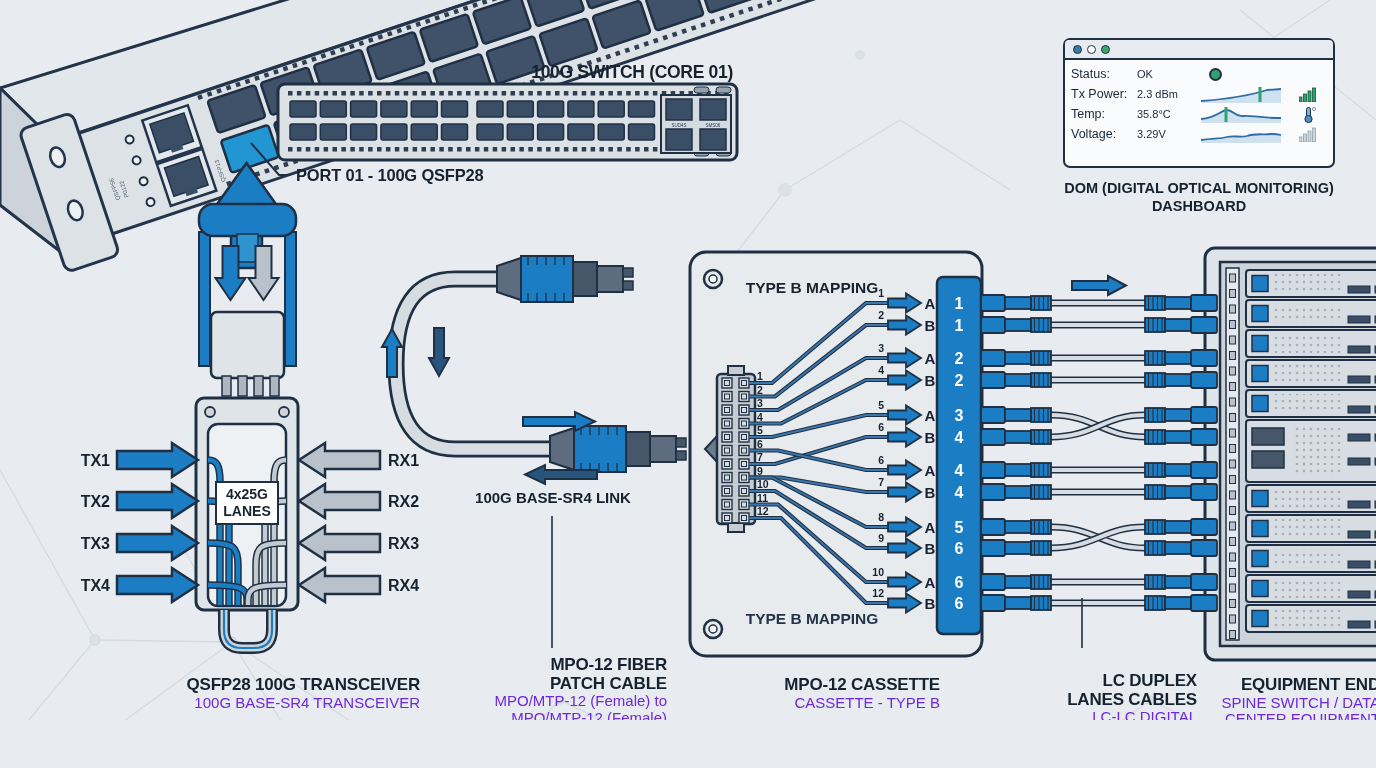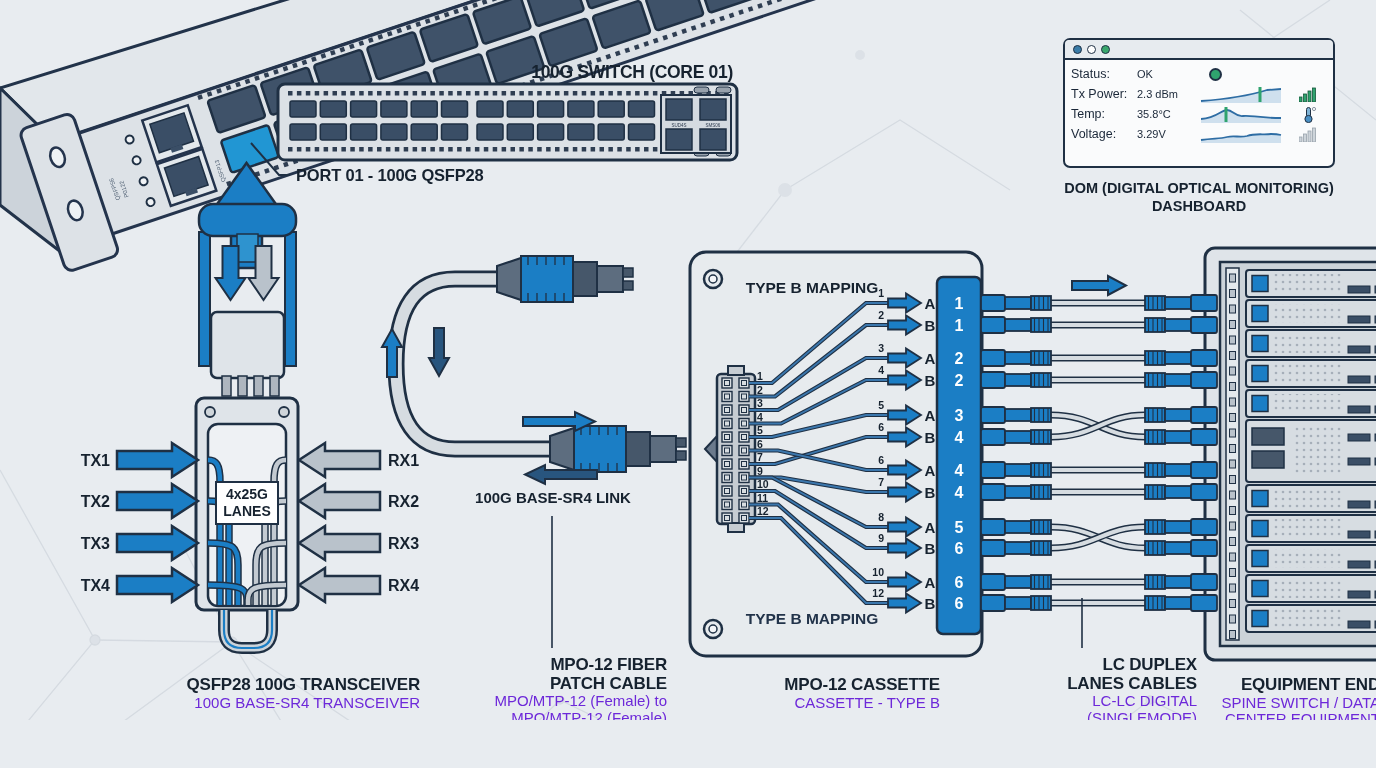--- a/index.html
+++ b/index.html
@@ -1065,21 +1065,21 @@
 <div class="cap" style="left:437px;top:656px;width:230px">
   <div class="t">MPO-12 FIBER</div>
   <div class="t">PATCH CABLE</div>
   <div class="s">MPO/MTP-12 (Female) to</div>
   <div class="s">MPO/MTP-12 (Female)</div>
 </div>
 <div class="cap" style="left:640px;top:676px;width:300px">
   <div class="t">MPO-12 CASSETTE</div>
   <div class="s">CASSETTE - TYPE B</div>
 </div>
-<div class="cap" style="left:967px;top:656px;width:230px">
+<div class="cap" style="left:967px;top:672px;width:230px">
   <div class="t">LC DUPLEX</div>
   <div class="t">LANES CABLES</div>
   <div class="s">LC-LC DIGITAL</div>
   <div class="s">(SINGLEMODE)</div>
 </div>
 <div class="cap" style="left:1158px;top:676px;width:222px">
   <div class="t">EQUIPMENT END</div>
   <div class="s">SPINE SWITCH / DATA</div>
   <div class="s">CENTER EQUIPMENT</div>
 </div>

